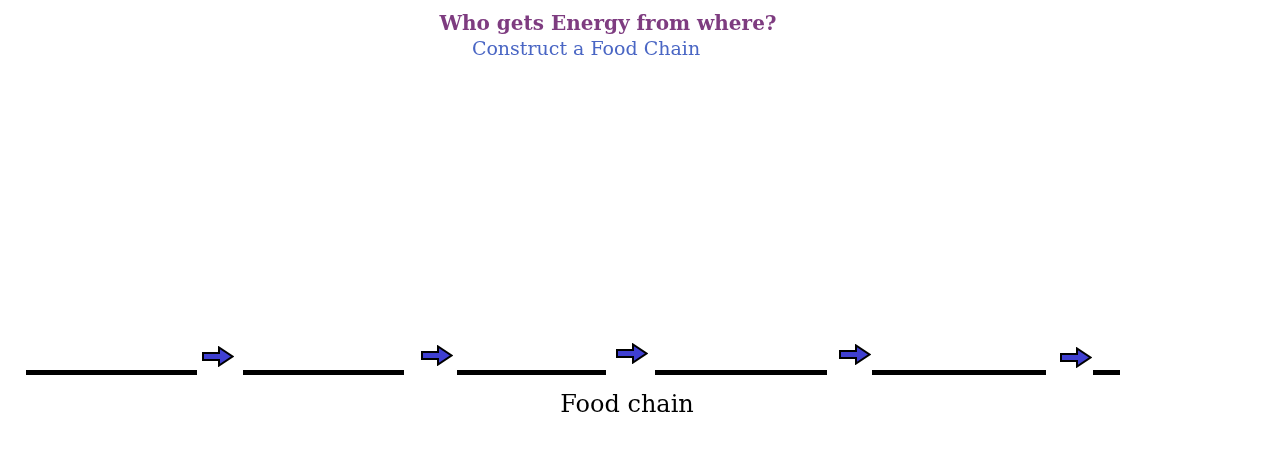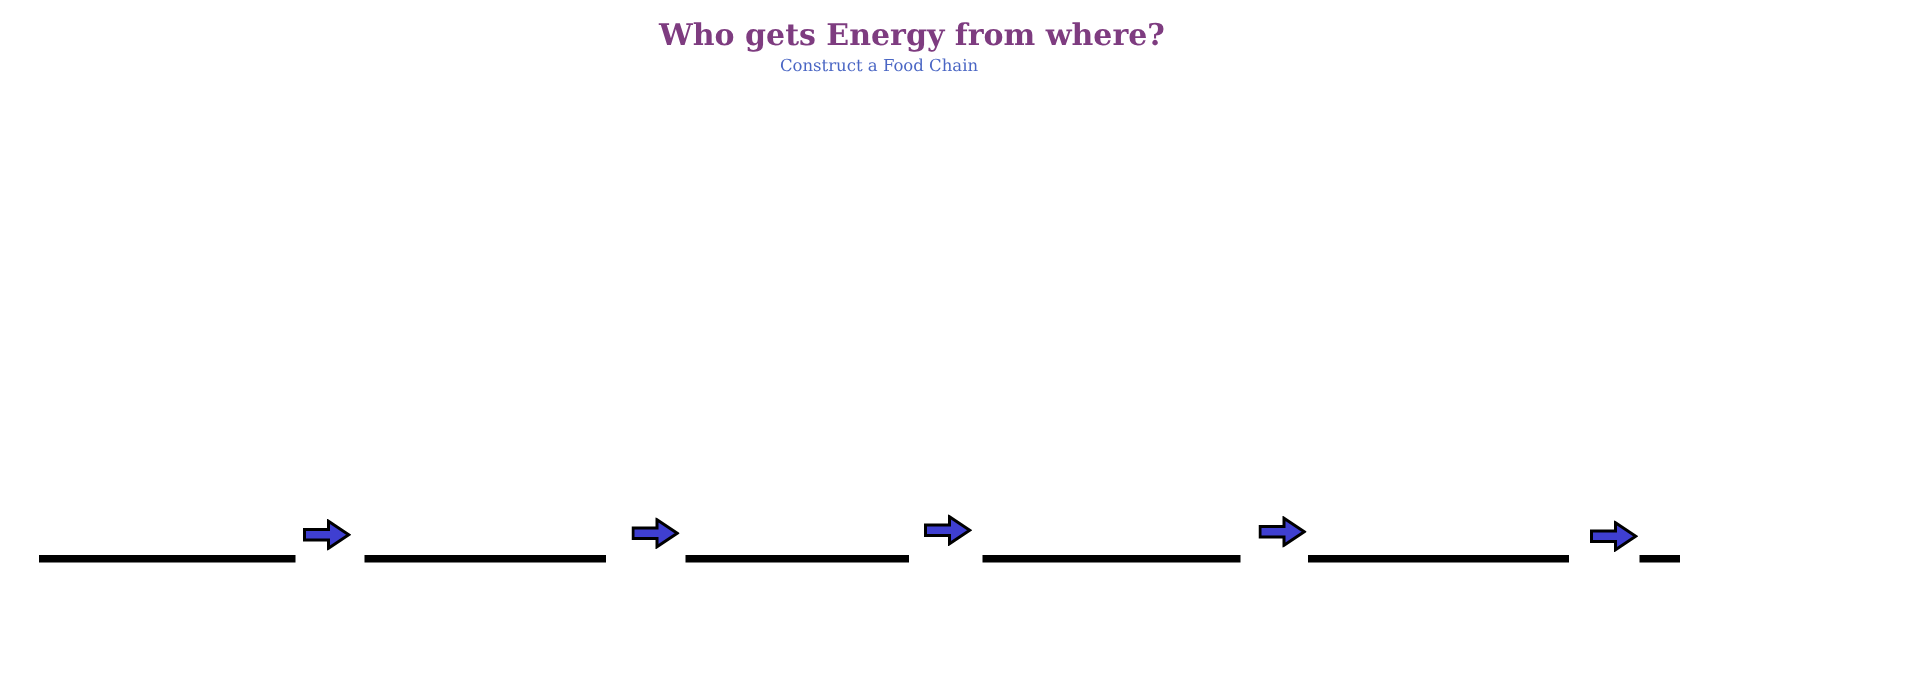--- a/index.html
+++ b/index.html
@@ -34,21 +34,21 @@
     font-size: 20px;
     color: var(--title-color);
   }
   .slide-subtitle {
     position: absolute;
     top: 37px;
     left: 586px;
     transform: translateX(-50%);
     white-space: nowrap;
     font-family: "DejaVu Serif", "Liberation Serif", serif;
-    font-size: 11px;
+    font-size: 19px;
     color: var(--subtitle-color);
     text-align: center;
   }
   .blank-line {
     position: absolute;
     height: 5px;
     background: var(--line-color);
   }
   .arrow {
     position: absolute;
@@ -118,14 +118,15 @@
   <div class="blank-line" style="left:872px; top:370px; width:174px;"></div>
 
   <span class="arrow" style="left:1060px; top:347px;">
     <svg viewBox="0 0 32 21" xmlns="http://www.w3.org/2000/svg" aria-hidden="true">
       <path d="M1 7 L17 7 L17 1.5 L30.5 10.5 L17 19.5 L17 14 L1 14 Z"></path>
     </svg>
   </span>
 
   <div class="blank-line" style="left:1093px; top:370px; width:173px;"></div>
 
+  <div class="chain-label">Food chain</div>
 
 </div>
 
 </body></html>

